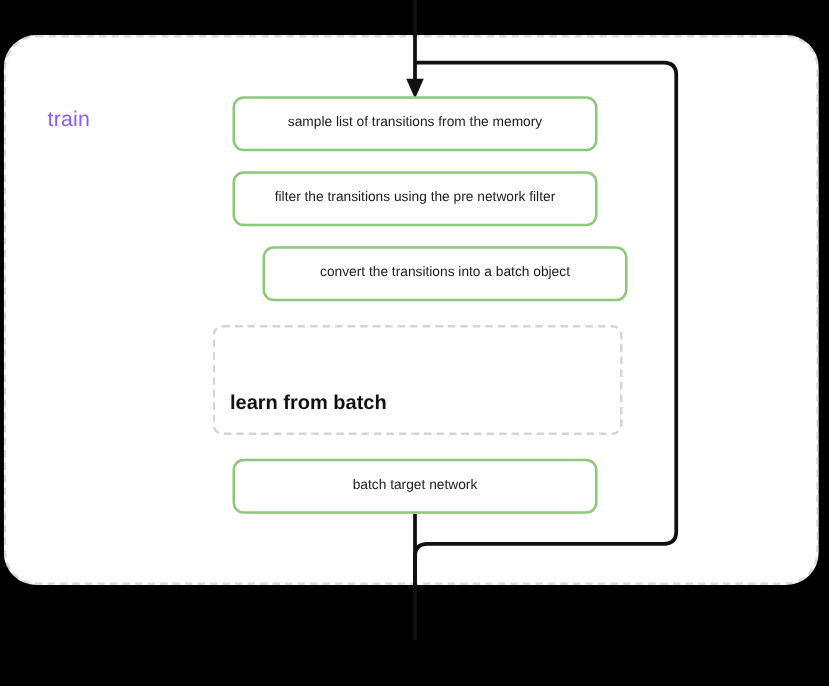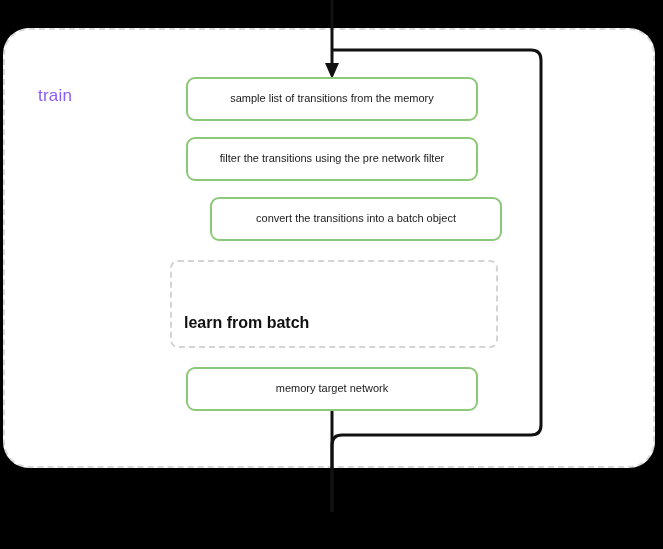--- a/index.html
+++ b/index.html
@@ -150,17 +150,17 @@
 
   <div class="step-box step-2">
     <span class="step-label">convert the transitions into a batch object</span>
   </div>
 
   <div class="dashed-block">
     <div class="block-label">learn from batch</div>
   </div>
 
   <div class="step-box step-3">
-    <span class="step-label">memory target network</span>
+    <span class="step-label">batch target network</span>
   </div>
 
 
 </div>
 
 </body></html>

